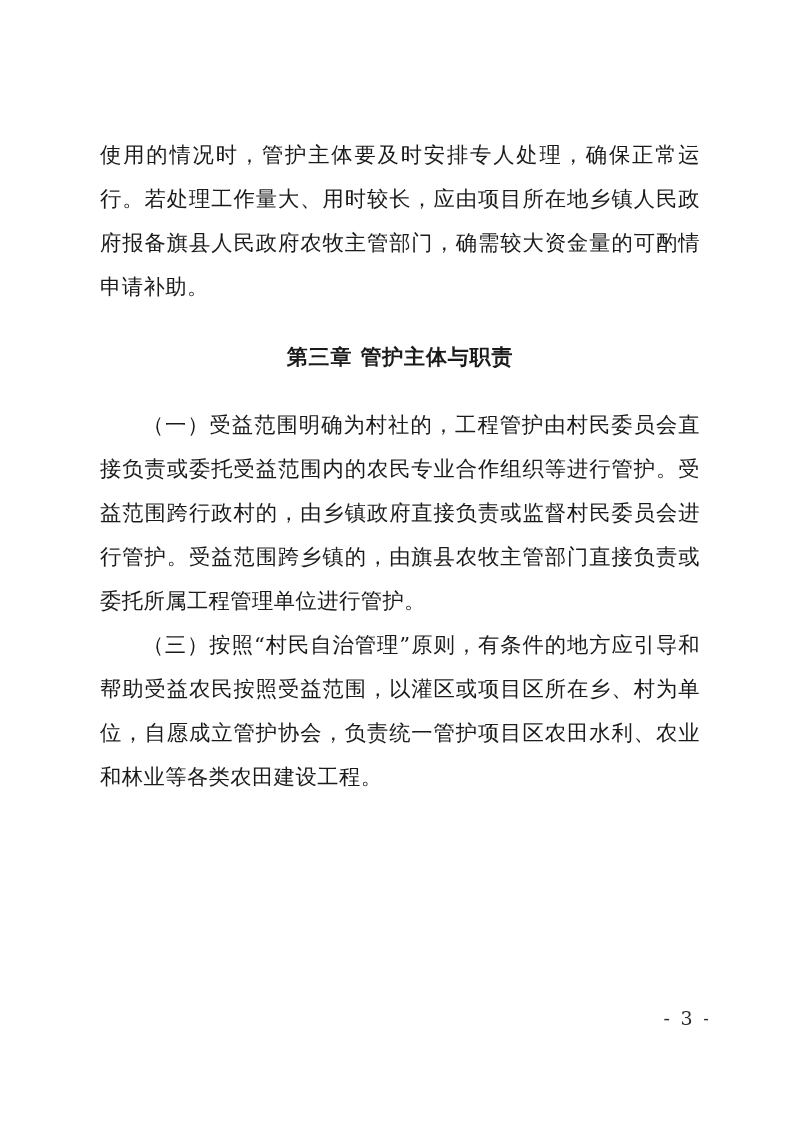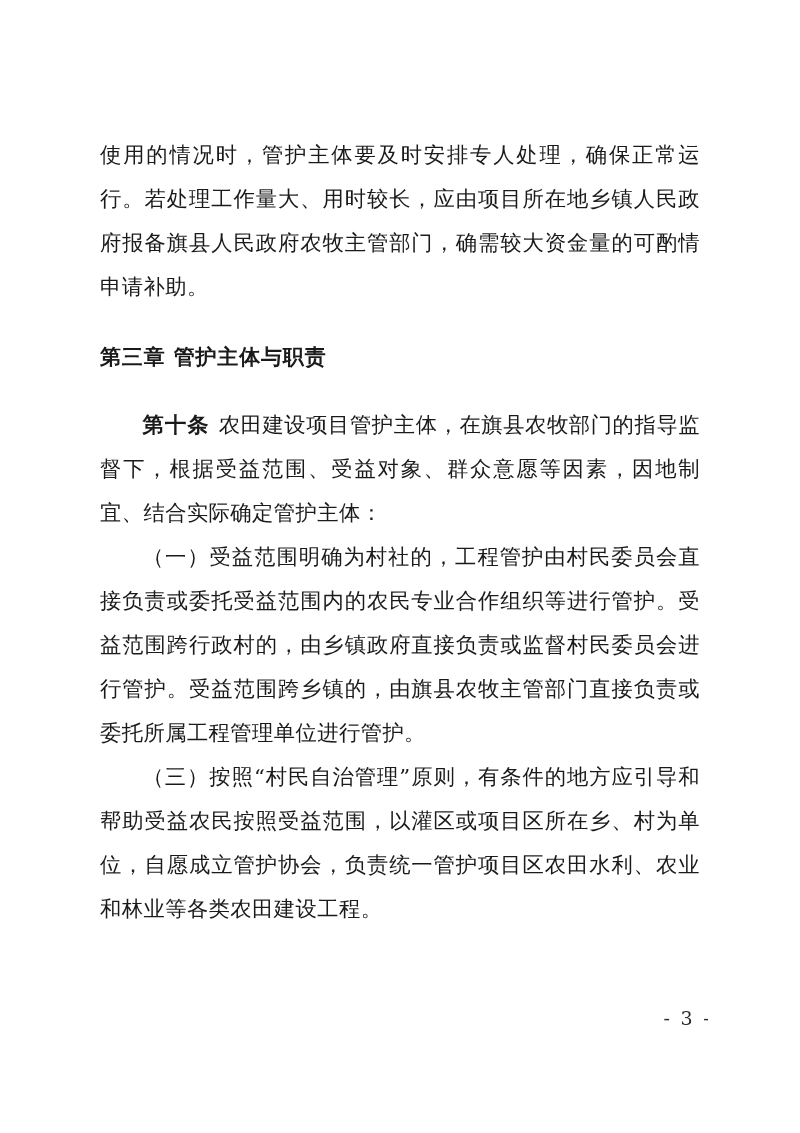--- a/index.html
+++ b/index.html
@@ -54,21 +54,21 @@
     display: inline-block;
     width: 0.42em;
   }
 
   
   .chapter-heading {
     font-family: "DejaVu Sans", "Liberation Sans", sans-serif;
     font-size: 21px;
     font-weight: 700;
     line-height: 44px;
-    text-align: left;
+    text-align: center;
     letter-spacing: 0.04em;
     margin: 0;
   }
 
   .spacer-before-heading { height: 26px; }
   .spacer-after-heading  { height: 24px; }
 
   
   #page-number {
     position: absolute;
@@ -92,21 +92,20 @@
 
     <p class="para noindent">使用的情况时，管护主体要及时安排专人处理，确保正常运行。若处理工作量大、用时较长，应由项目所在地乡镇人民政府报备旗县人民政府农牧主管部门，确需较大资金量的可酌情申请补助。</p>
 
     <div class="spacer-before-heading"></div>
 
     <h2 class="chapter-heading">第三章  管护主体与职责</h2>
 
     <div class="spacer-after-heading"></div>
 
 
-    <p class="para indent"><span class="article-marker">第十条</span><span class="marker-gap"></span><span>农田建设项目管护主体，在旗县农牧部门的指导监督下，根据受益范围、受益对象、群众意愿等因素，因地制宜、结合实际确定管护主体：</span></p>
 
     <p class="para indent">（一）受益范围明确为村社的，工程管护由村民委员会直接负责或委托受益范围内的农民专业合作组织等进行管护。受益范围跨行政村的，由乡镇政府直接负责或监督村民委员会进行管护。受益范围跨乡镇的，由旗县农牧主管部门直接负责或委托所属工程管理单位进行管护。</p>
 
 
     <p class="para indent">（三）按照“村民自治管理”原则，有条件的地方应引导和帮助受益农民按照受益范围，以灌区或项目区所在乡、村为单位，自愿成立管护协会，负责统一管护项目区农田水利、农业和林业等各类农田建设工程。</p>
 
   </div>
 
   <div id="page-number">- 3 -</div>
 

